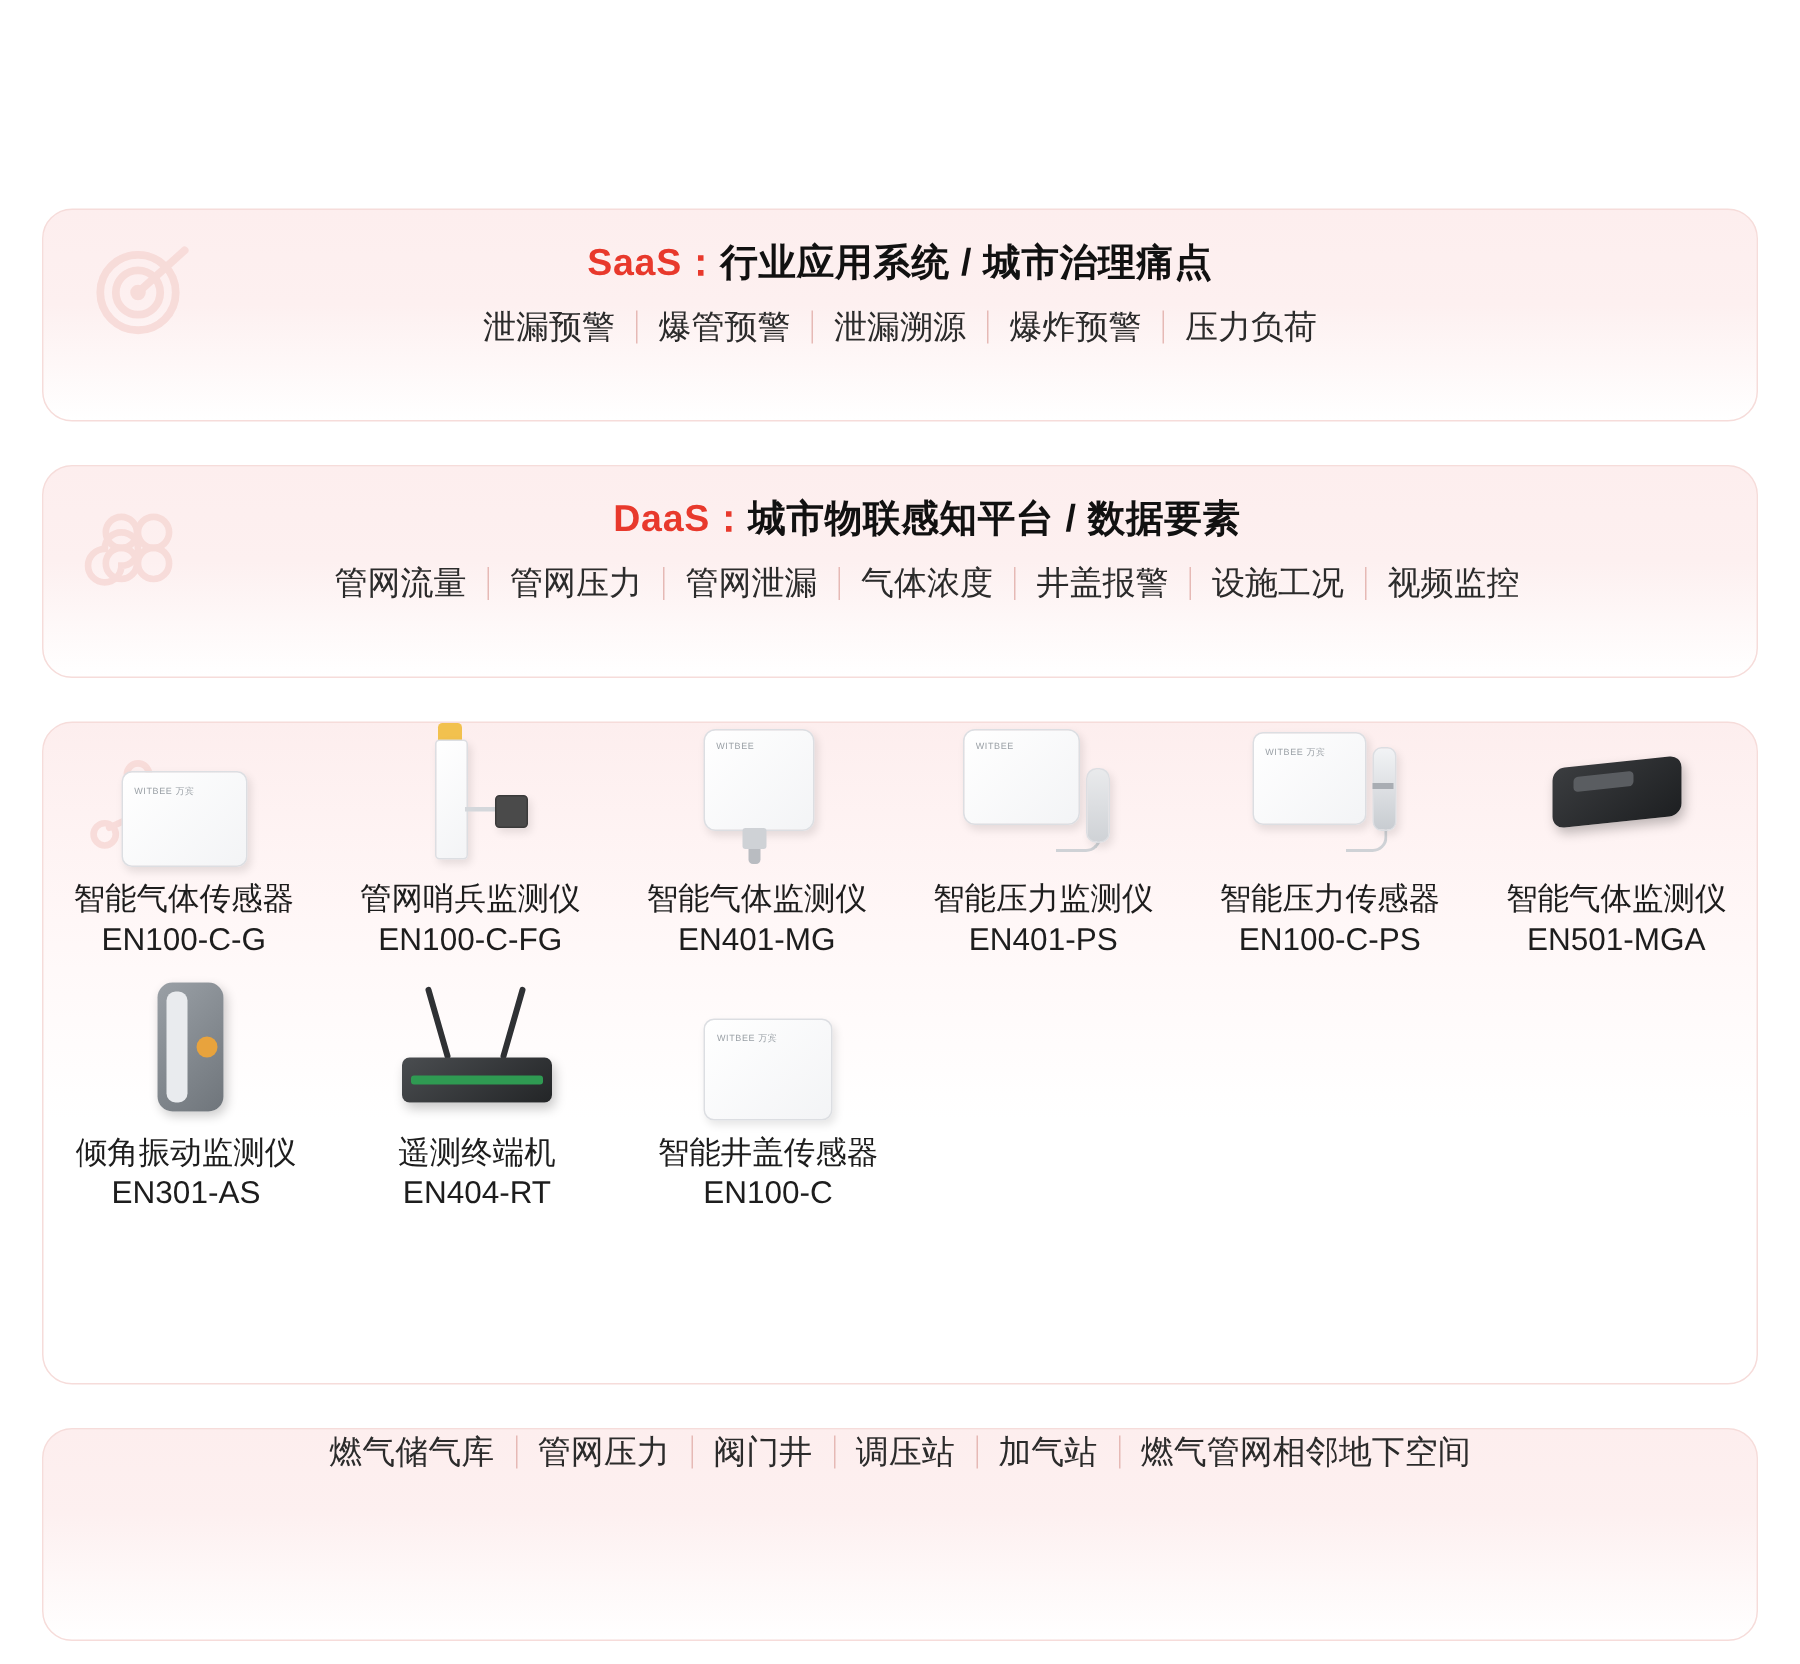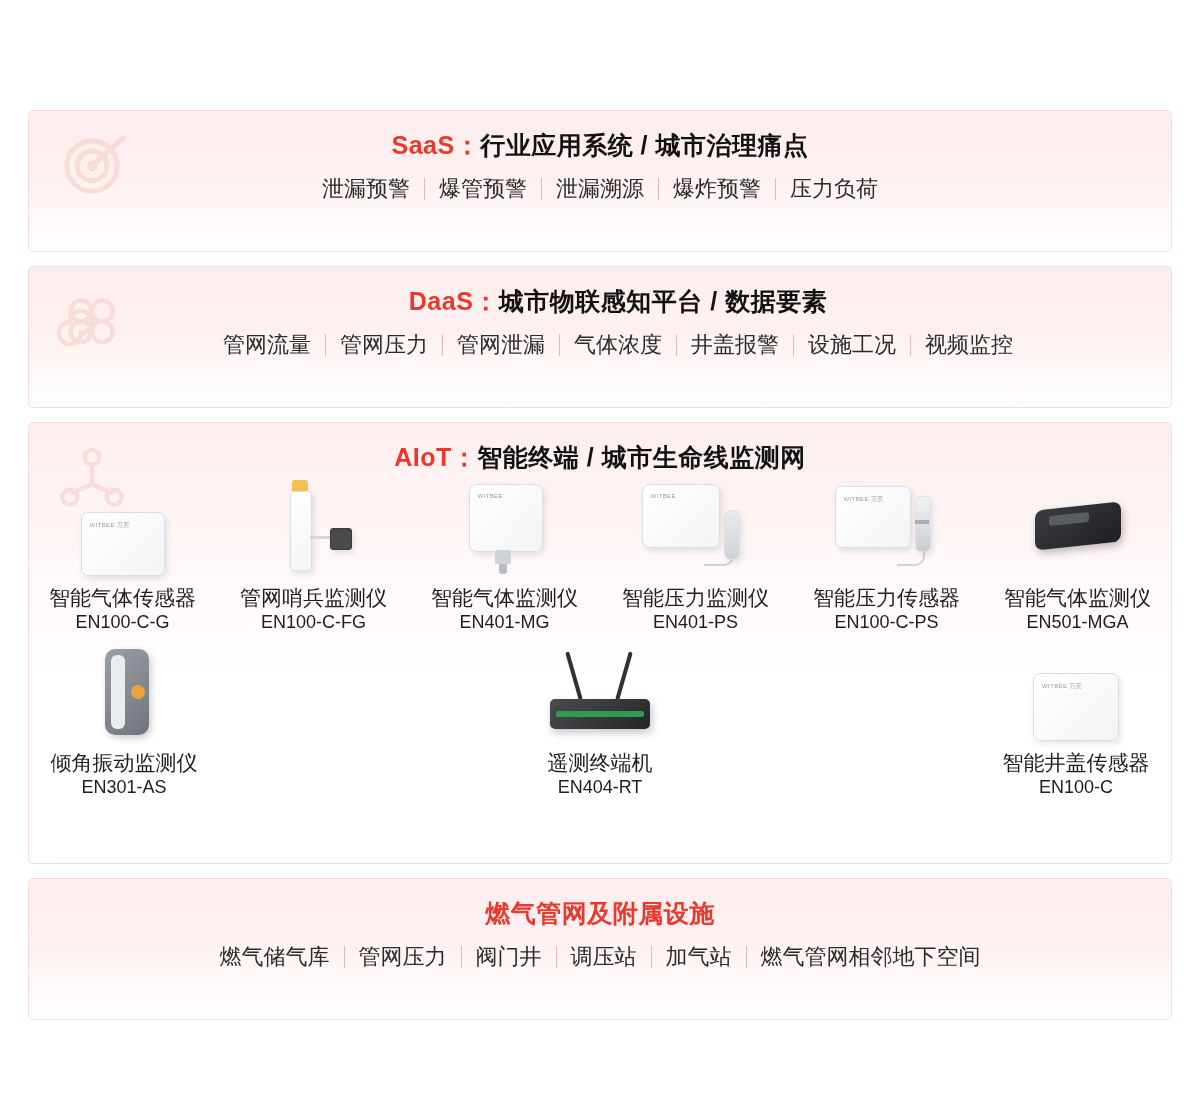--- a/index.html
+++ b/index.html
@@ -18,23 +18,24 @@
     position: relative;
     width: 1200px;
     height: 1109px;
     box-sizing: border-box;
     padding: 110px 28px 0 28px;
   }
 
   
   .layer {
     position: relative;
-    border-radius: 5px;
+    border-radius: 20px;
     margin-bottom: 14px;
     overflow: hidden;
+    margin-top: 29px;
   }
   .layer-head {
     text-align: center;
     font-size: 25px;
     font-weight: bold;
     letter-spacing: 0.5px;
     padding: 14px 0 12px 0;
   }
   .layer-head .prefix {
     color: #e8392c;
@@ -93,21 +94,21 @@
   
   .aiot {
     background: linear-gradient(180deg, #fdeeee 0%, #fff7f7 30%, #ffffff 60%);
     border: 1px solid #f6dcda;
     height: 440px;
   }
   .aiot .layer-head { padding-top: 18px; padding-bottom: 6px; }
 
   .device-row {
     display: flex;
-    justify-content: space-between;
+    justify-content: flex-start;
     align-items: flex-end;
     gap: 4px;
   }
   .device-row.row2 {
     margin-top: 10px;
   }
   .device {
     width: 190px;
     text-align: center;
   }
@@ -118,21 +119,21 @@
     justify-content: center;
     margin-bottom: 8px;
   }
   .device .nm {
     font-size: 21px;
     color: #1d1d1d;
     line-height: 1.3;
     white-space: nowrap;
   }
   .device .mdl {
-    font-size: 18px;
+    font-size: 21px;
     color: #1d1d1d;
     line-height: 1.3;
     white-space: nowrap;
   }
 
   
   .gas {
     background: linear-gradient(180deg, #fdeeee 0%, #fdf0f0 40%, #ffffff 100%);
     border: 1px solid #f6dcda;
     height: 140px;
@@ -224,23 +225,20 @@
   </div>
 
   <div class="layer aiot">
     <svg class="wm" viewBox="0 0 100 100">
       <circle cx="50" cy="22" r="10" fill="none" stroke="#f7d9d6" stroke-width="6"></circle>
       <circle cx="20" cy="76" r="10" fill="none" stroke="#f7d9d6" stroke-width="6"></circle>
       <circle cx="80" cy="76" r="10" fill="none" stroke="#f7d9d6" stroke-width="6"></circle>
       <path d="M50 32 L50 58 M50 58 L24 70 M50 58 L76 70" stroke="#f7d9d6" stroke-width="6" fill="none" stroke-linecap="round"></path>
     </svg>
 
-    <div class="layer-head">
-      <span class="prefix">AIoT：</span><span class="title">智能终端 / 城市生命线监测网</span>
-    </div>
 
     <div class="device-row row1">
 
       <div class="device">
         <div class="art">
           <div class="box-white" style="width:82px;height:62px;border-radius:7px;">
             <span class="logo-dots">WITBEE 万宾</span>
           </div>
         </div>
         <div class="nm">智能气体传感器</div>
@@ -350,23 +348,20 @@
           </div>
         </div>
         <div class="nm">智能井盖传感器</div>
         <div class="mdl">EN100-C</div>
       </div>
 
     </div>
   </div>
 
   <div class="layer gas">
-    <div class="layer-head">
-      <span class="title">燃气管网及附属设施</span>
-    </div>
     <div class="pill-row">
       <span class="item">燃气储气库</span>
       <span class="sep"></span>
       <span class="item">管网压力</span>
       <span class="sep"></span>
       <span class="item">阀门井</span>
       <span class="sep"></span>
       <span class="item">调压站</span>
       <span class="sep"></span>
       <span class="item">加气站</span>

